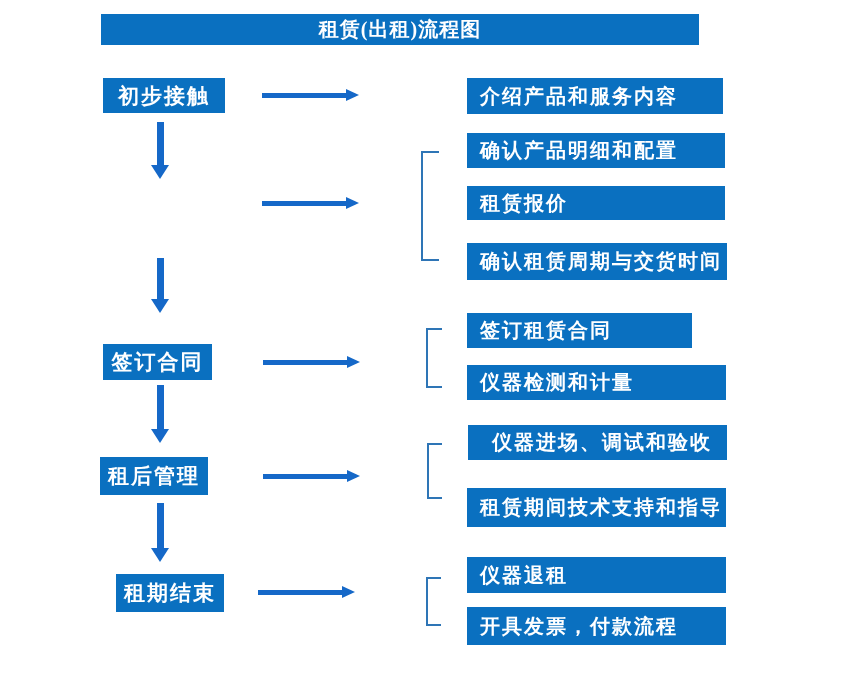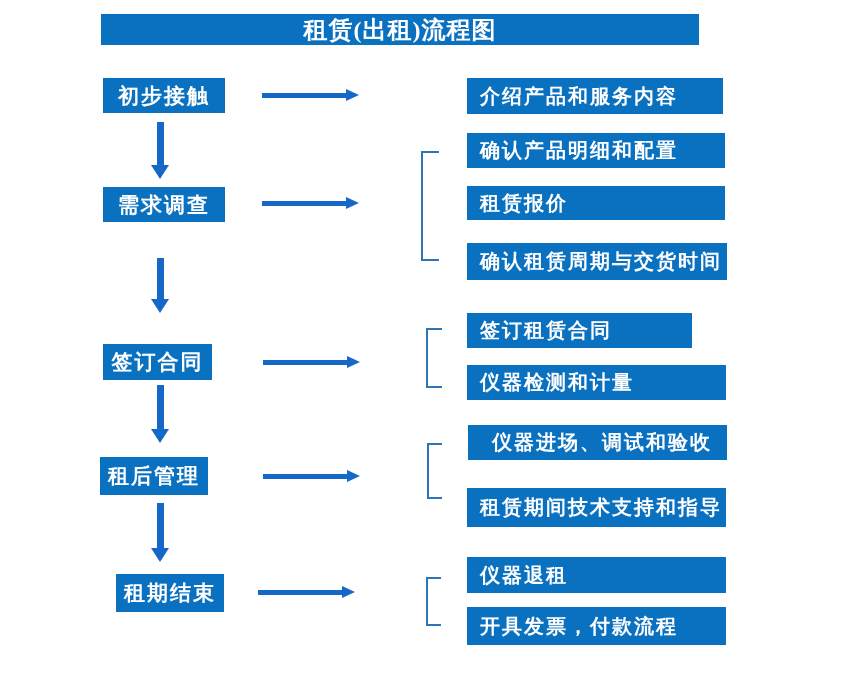--- a/index.html
+++ b/index.html
@@ -9,21 +9,21 @@
     height: 688px;
     background: #ffffff;
     font-family: "Liberation Serif", "DejaVu Serif", serif;
     overflow: hidden;
   }
   .title-bar {
     position: absolute;
     left: 101px; top: 14px; width: 598px; height: 31px;
     background: var(--box_fill, #0a70c0);
     color: var(--text, #ffffff);
-    font-size: 24px; font-weight: bold;
+    font-size: 20px; font-weight: bold;
     display: flex; align-items: center; justify-content: center;
     letter-spacing: 1px;
   }
   .box {
     position: absolute;
     background: var(--box_fill, #0a70c0);
     color: var(--text, #ffffff);
     font-size: 20px; font-weight: bold;
     display: flex; align-items: center;
     letter-spacing: 2px;
@@ -65,21 +65,20 @@
   }
 </style>
 </head>
 <body>
 
 <div class="canvas">
 
   <div class="title-bar">租赁(出租)流程图</div>
 
   <div class="box step" style="left:103px; top:78px; width:122px; height:35px;">初步接触</div>
-  <div class="box step" style="left:103px; top:187px; width:122px; height:35px;">需求调查</div>
   <div class="box step" style="left:103px; top:344px; width:109px; height:36px;">签订合同</div>
   <div class="box step" style="left:100px; top:457px; width:108px; height:38px;">租后管理</div>
   <div class="box step" style="left:100px; top:574px; width:108px; height:38px;margin-left:16px;">租期结束</div>
 
   <div class="box detail" style="left:443px; top:78px; width:256px; height:36px;">介绍产品和服务内容</div>
   <div class="box detail" style="left:443px; top:133px; width:258px; height:35px;">确认产品明细和配置</div>
   <div class="box detail" style="left:443px; top:186px; width:258px; height:34px;">租赁报价</div>
   <div class="box detail" style="left:443px; top:243px; width:260px; height:37px;">确认租赁周期与交货时间</div>
   <div class="box detail" style="left:443px; top:313px; width:225px; height:35px;">签订租赁合同</div>
   <div class="box detail" style="left:443px; top:365px; width:259px; height:35px;">仪器检测和计量</div>

